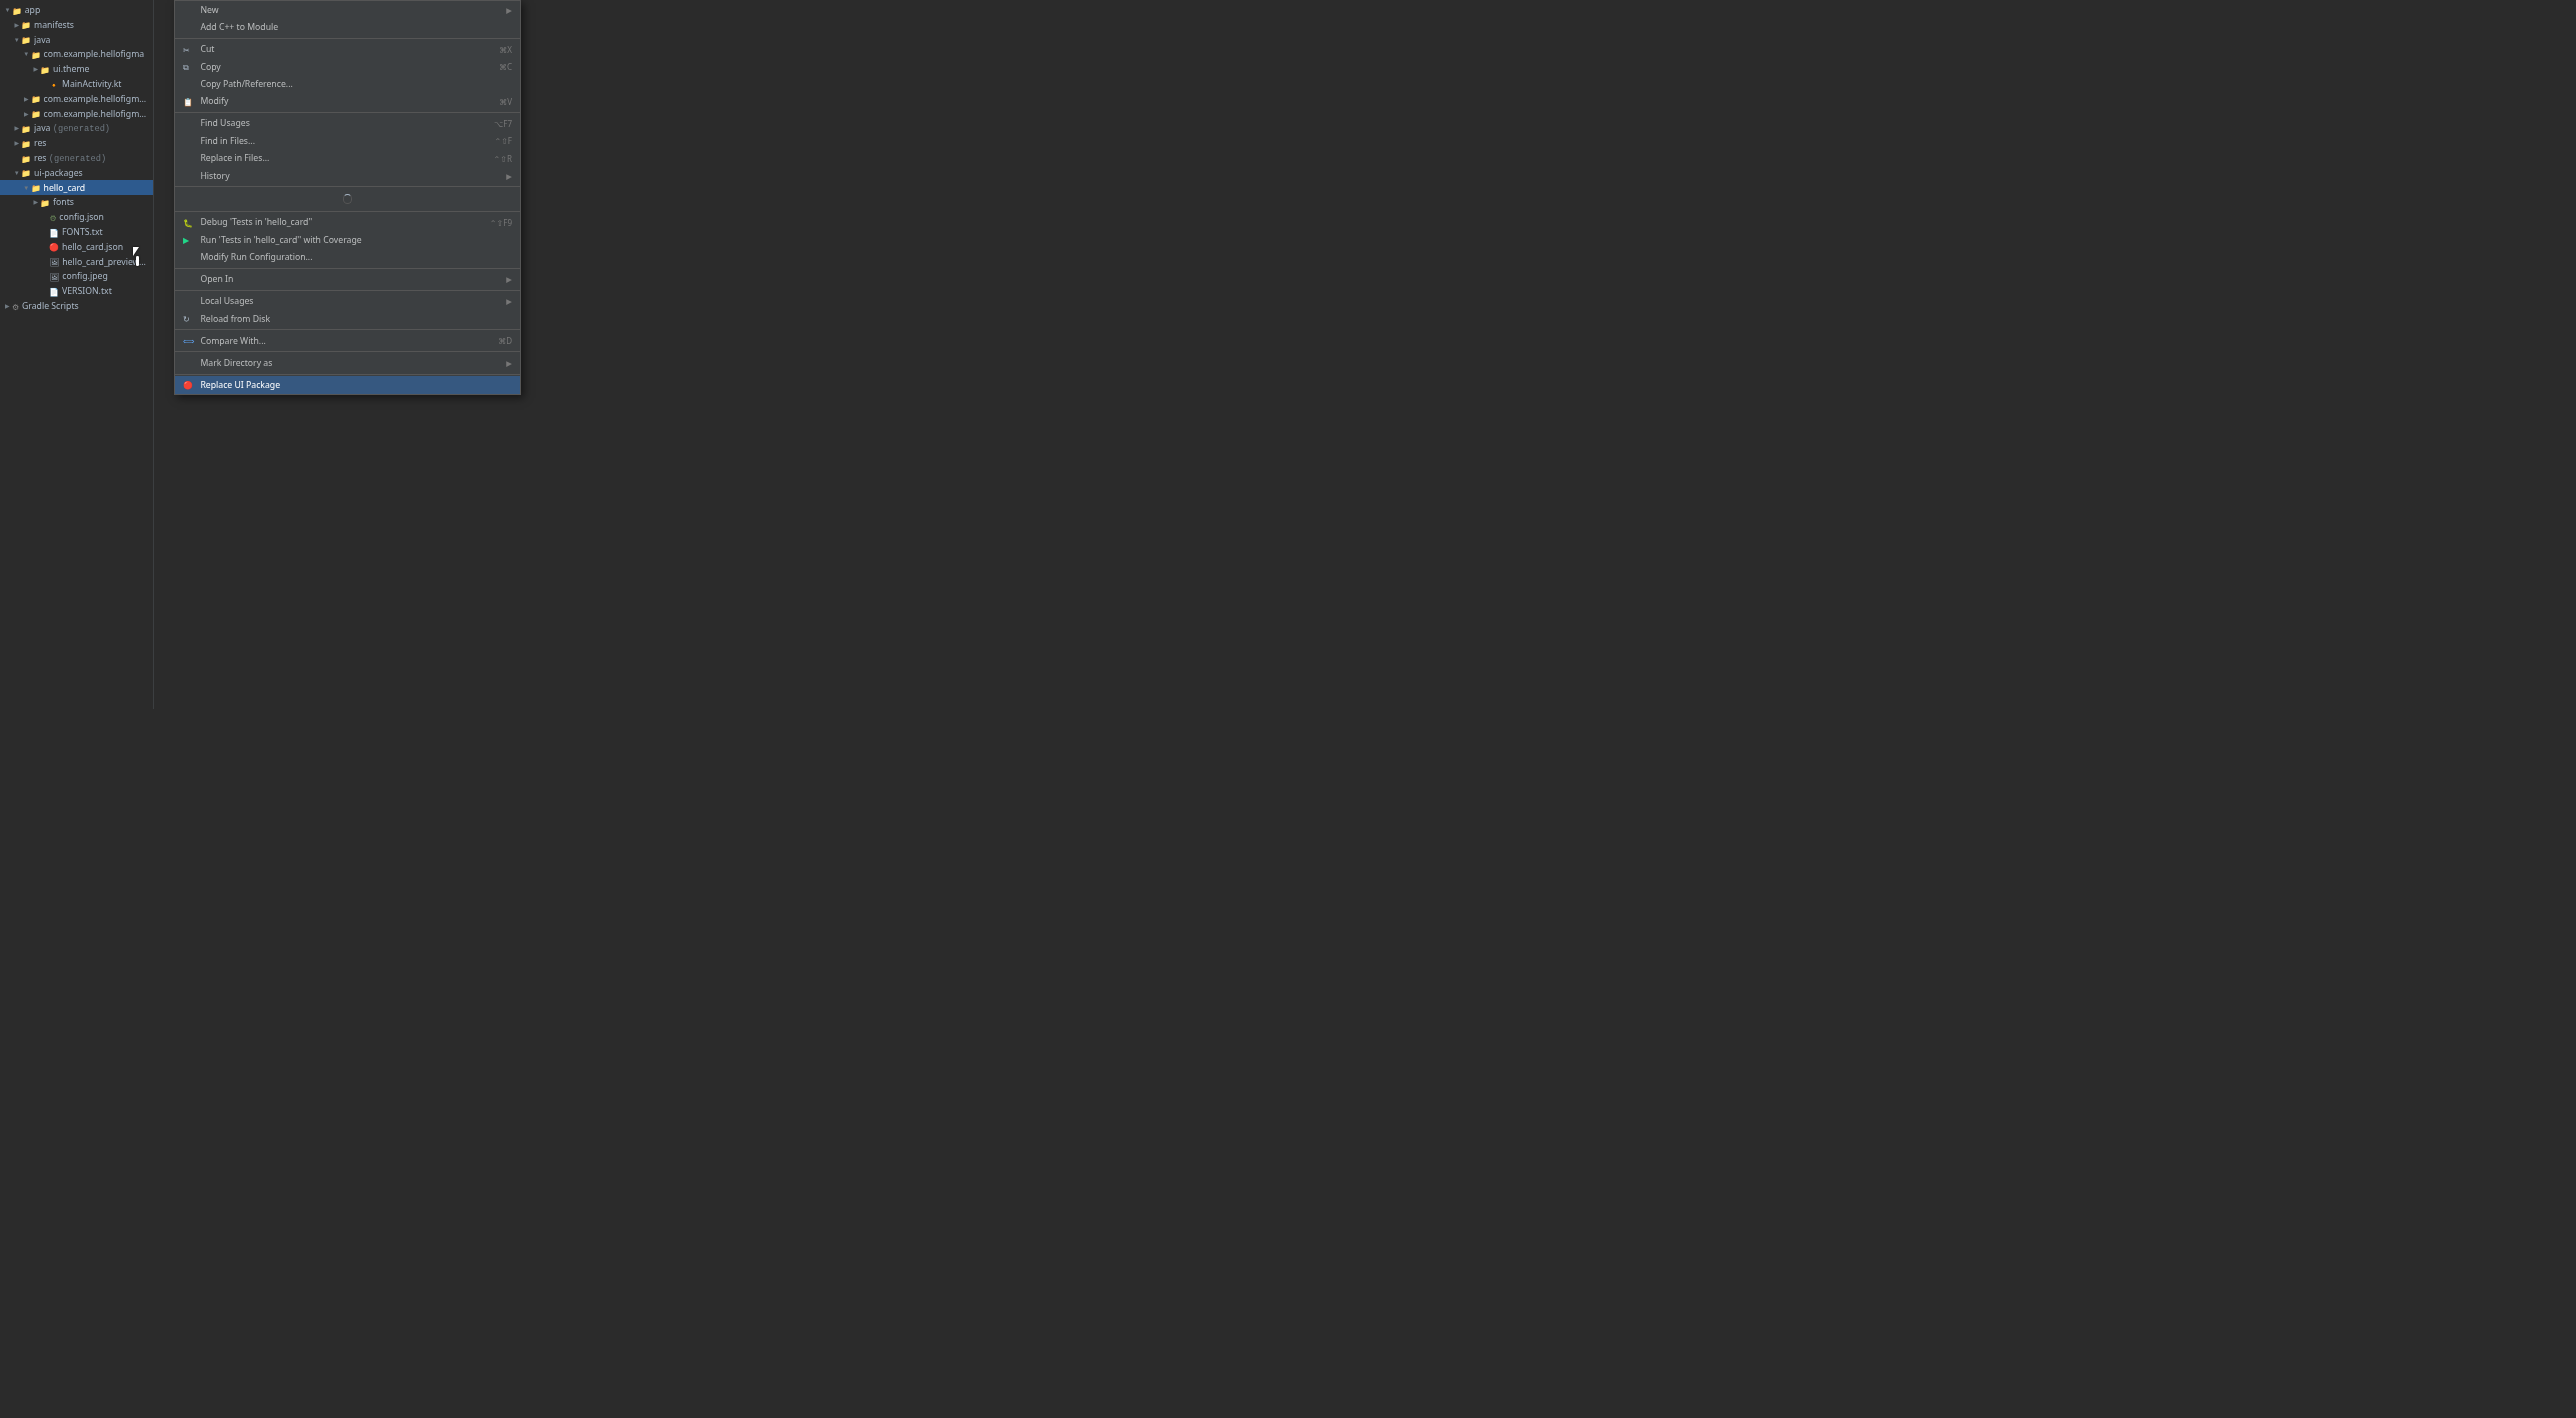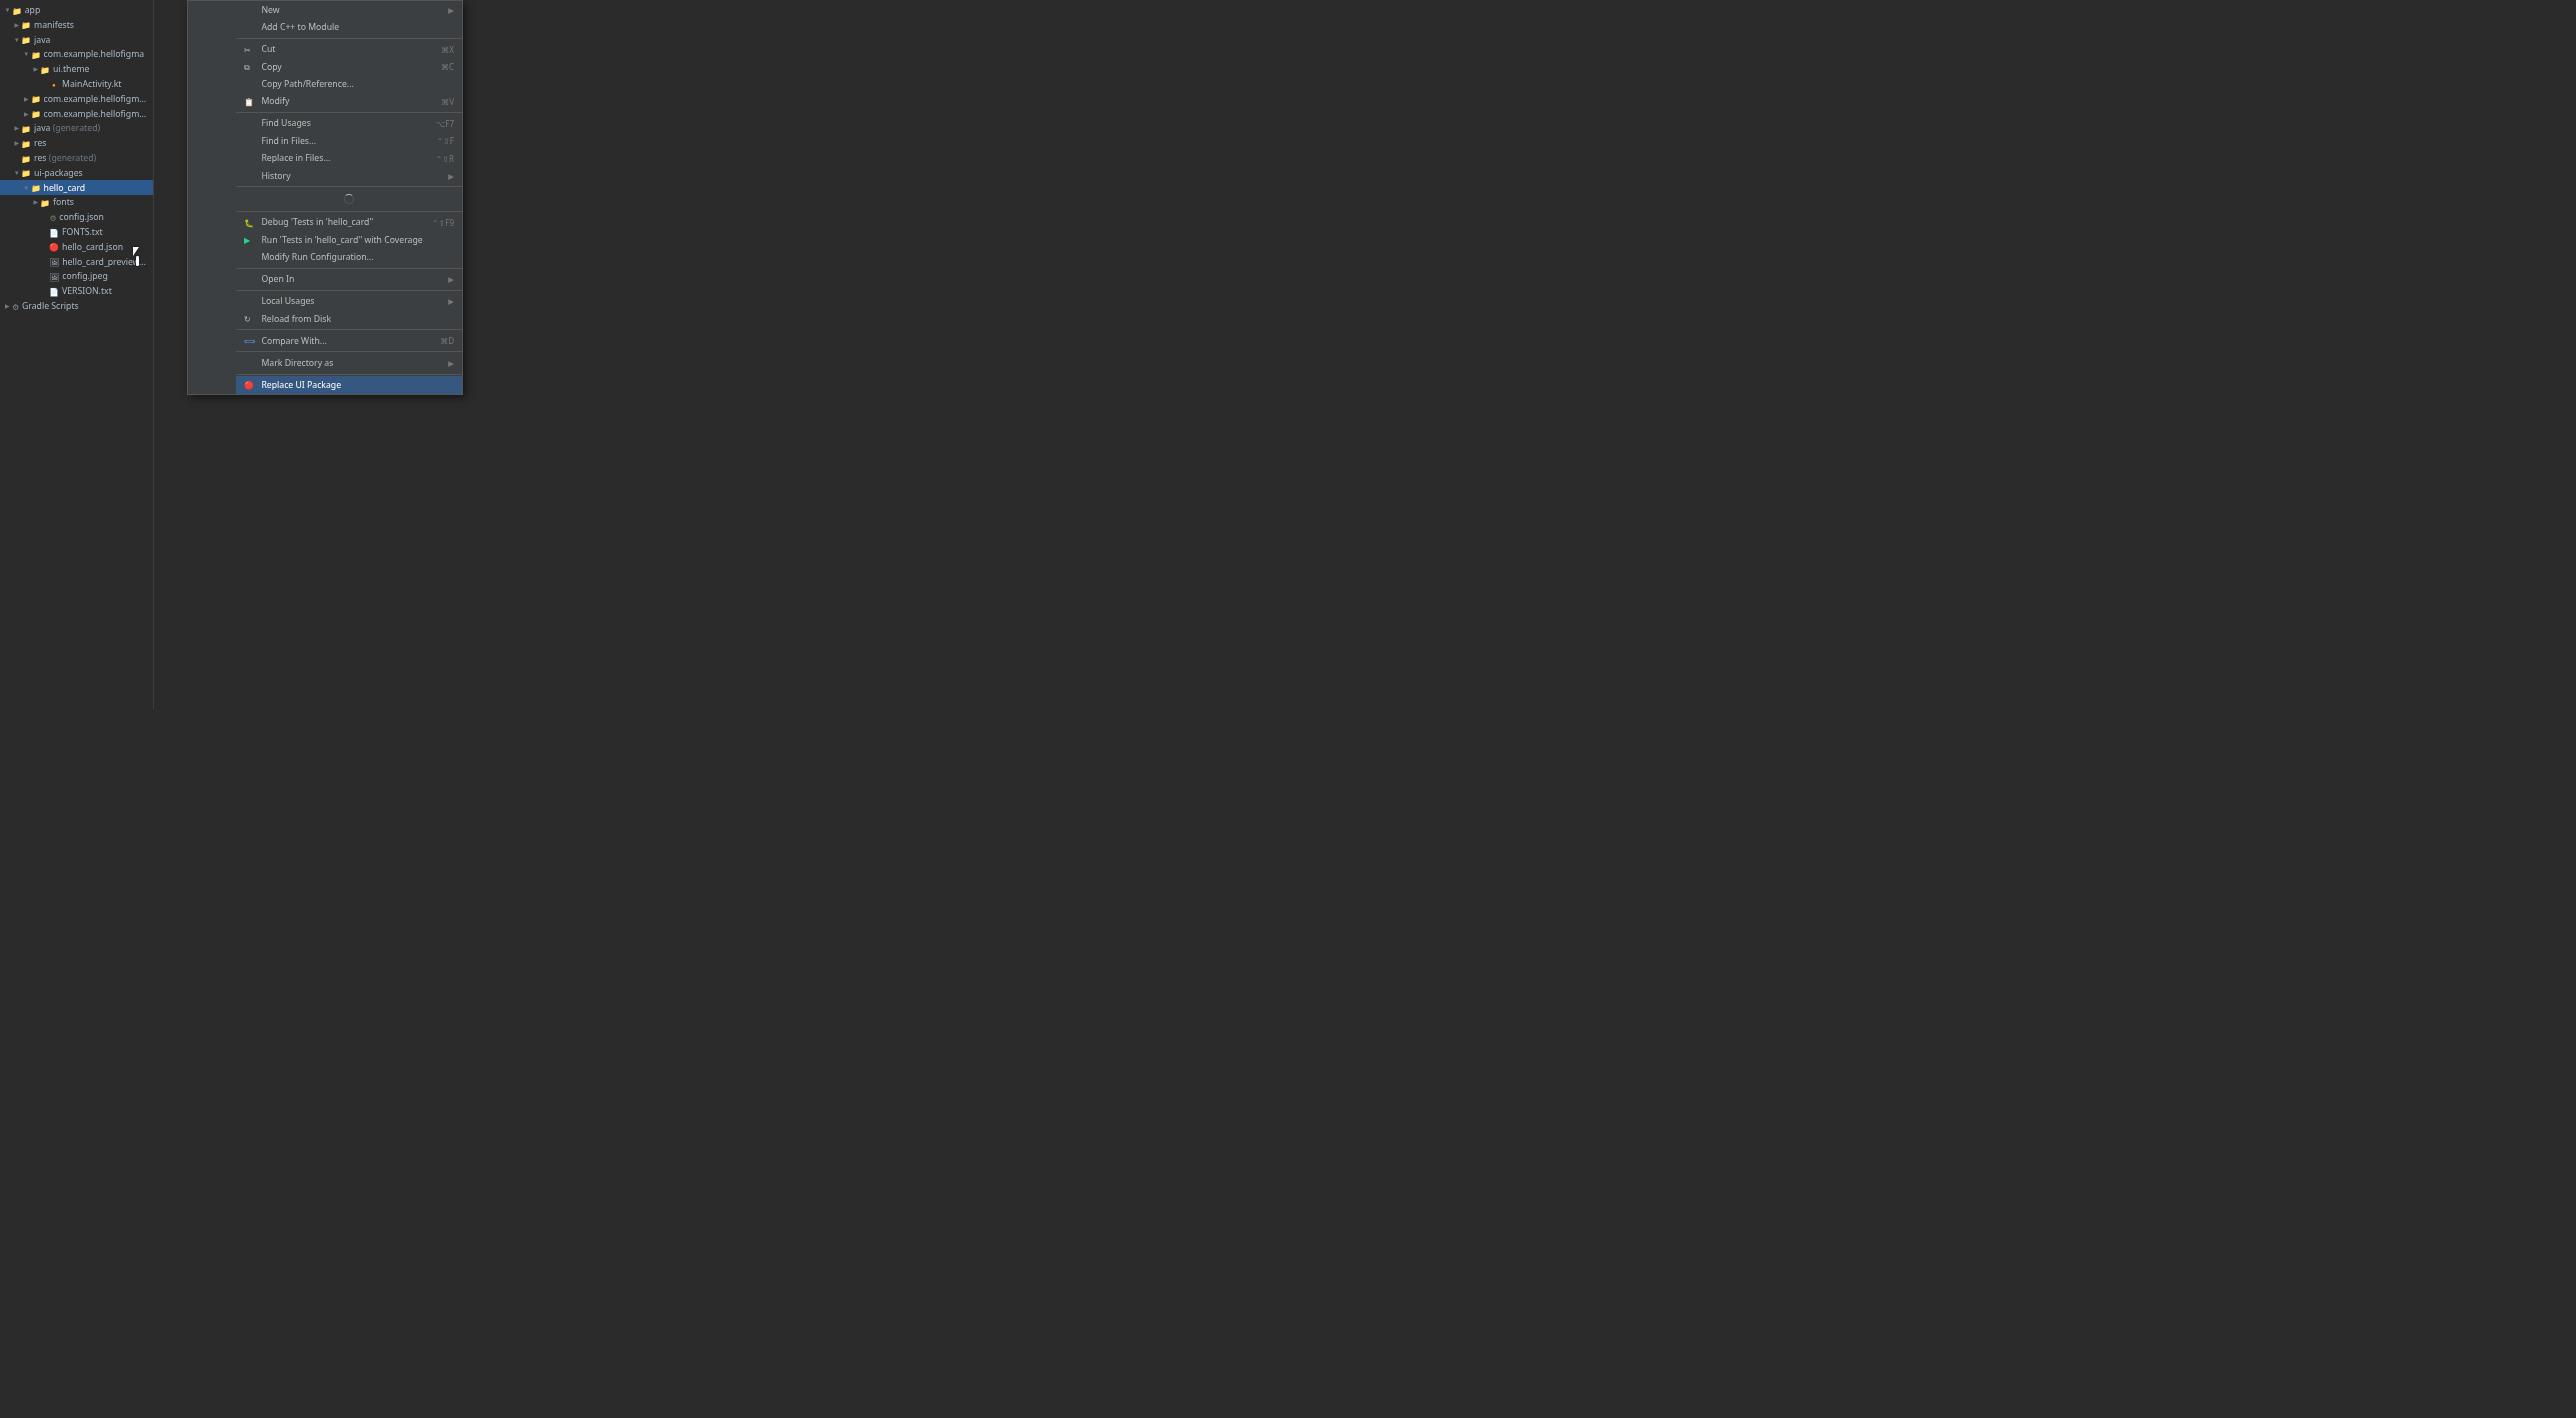--- a/index.html
+++ b/index.html
@@ -60,37 +60,37 @@
       font-size: 8px;
     }
 
     .tree-item .label {
       overflow: hidden;
       text-overflow: ellipsis;
     }
 
     .tree-item .label .muted {
       color: #6e7880;
+      font-family: Liberation Mono, monospace;
     }
 
     
     .folder-icon { color: #7c9cbf; }
     .file-kt { color: #c97d48; }
 
     
     .context-menu {
       position: absolute;
-      left: 187px;
+      left: 174px;
       top: 0;
-      width: 276px;
+      width: 347px;
       background: #3c3f41;
       border: 0.7px solid #555555;
       box-shadow: 2.7px 2.7px 8px rgba(0,0,0,0.5);
       z-index: 100;
-      padding-left: 48px;
     }
 
     .menu-item {
       display: flex;
       align-items: center;
       height: 17.4px;
       padding: 0 8px;
       cursor: pointer;
       position: relative;
       color: #bbbdbe;

